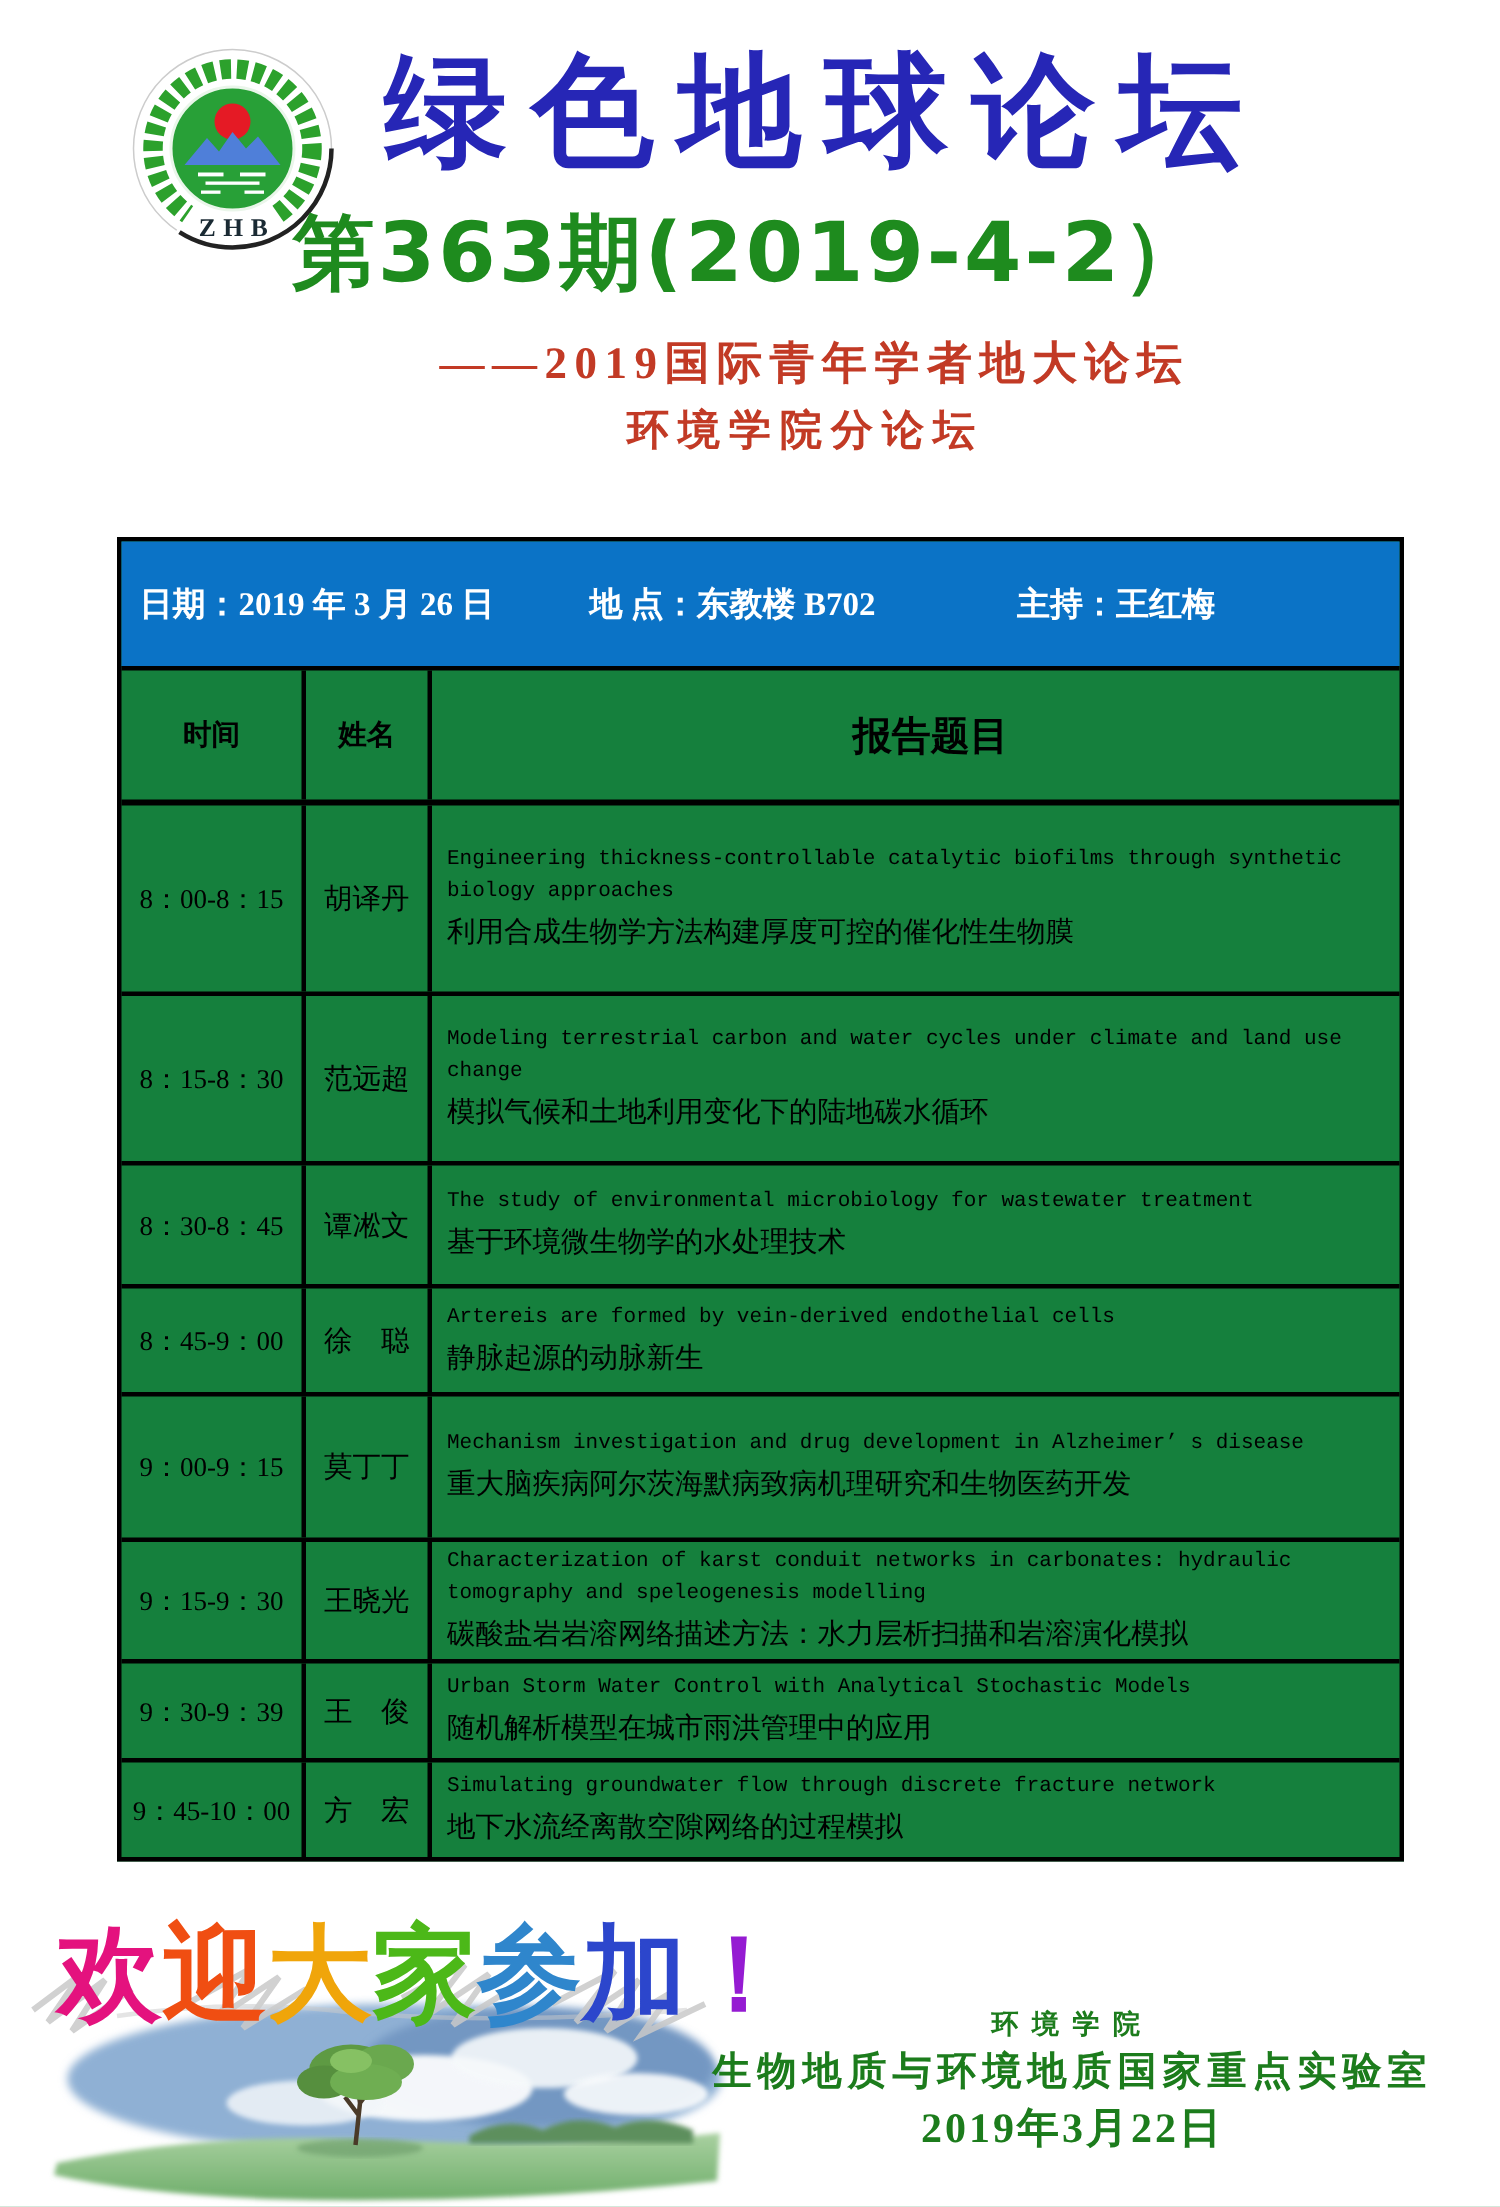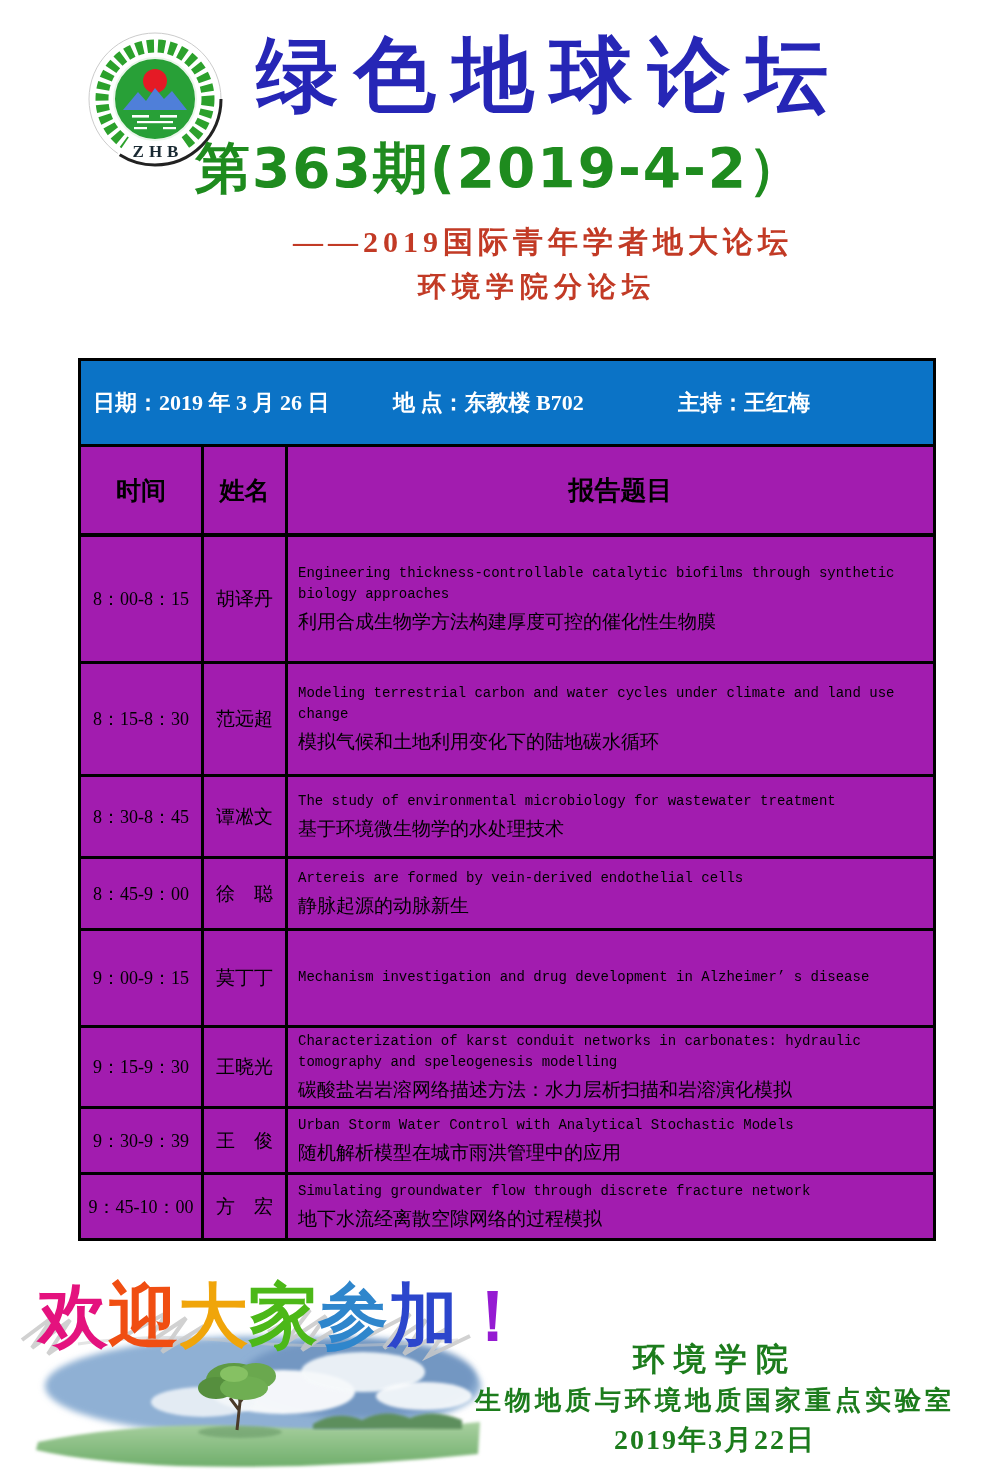--- a/index.html
+++ b/index.html
@@ -14,49 +14,49 @@
   .issue-line{position:absolute;left:0;right:0;top:132px;text-align:center;
       font-family:"DejaVu Sans", sans-serif;font-weight:bold;font-size:55px;
       color:#1e8b1e;letter-spacing:2px;}
   .sub1{position:absolute;left:90px;right:4px;top:222px;text-align:center;
       font-weight:bold;font-size:30px;color:#c23a25;letter-spacing:5px;}
   .sub2{position:absolute;left:74px;right:0;top:268px;text-align:center;
       font-weight:bold;font-size:28px;color:#c23a25;letter-spacing:6px;}
 
   
   .sched{position:absolute;left:78px;top:358px;width:858px;border:3px solid #000;
-      box-sizing:border-box;background:#a21caf;}
+      box-sizing:border-box;background:#15803d;}
   .infobar{position:relative;height:83px;background:#0b73c6;color:#fff;
       font-weight:bold;font-size:22px;}
   .infobar span{position:absolute;top:50%;transform:translateY(-50%);white-space:nowrap;}
   .info-date{left:12px;} .info-place{left:312px;} .info-host{left:597px;}
   .trow{display:flex;border-top:3px solid #000;box-sizing:border-box;}
   .c1{width:123px;border-right:3px solid #000;display:flex;align-items:center;
       justify-content:center;box-sizing:border-box;font-size:18px;white-space:nowrap;}
   .c2{width:84px;border-right:3px solid #000;display:flex;align-items:center;
       justify-content:center;box-sizing:border-box;font-size:19px;white-space:nowrap;}
   .c3{flex:1;display:flex;flex-direction:column;justify-content:center;
       padding:6px 10px;box-sizing:border-box;}
   .thead{height:89px;}
-  .thead .c1,.thead .c2{font-weight:bold;font-size:25px;}
+  .thead .c1,.thead .c2{font-weight:bold;font-size:19px;}
   .thead .c3{align-items:center;font-weight:bold;font-size:26px;margin-left:20px;}
   .r1{height:128px;border-top-width:4px;} .r2{height:113px;} .r3{height:82px;}
   .r4{height:72px;} .r5{height:97px;} .r6{height:81px;} .r7{height:66px;} .r8{height:66px;}
   .en{font-family:"Liberation Mono", monospace;font-size:14px;line-height:1.55;}
   .zh{font-family:"Liberation Serif", serif;font-size:19px;line-height:1.45;margin-top:2px;}
 
   
   .scribbles{position:absolute;left:18px;top:1292px;z-index:1;}
   .welcome{position:absolute;left:38px;top:1270px;z-index:2;
       font-family:"DejaVu Sans", sans-serif;font-weight:bold;font-size:70px;
       letter-spacing:0;white-space:nowrap;}
   .landscape{position:absolute;left:28px;top:1330px;z-index:0;}
   .signature{position:absolute;left:470px;top:1336px;width:490px;z-index:2;
       text-align:center;color:#1c7c1c;font-weight:bold;}
-  .sig1{font-size:32px;letter-spacing:9px;line-height:1.45;}
+  .sig1{font-size:18px;letter-spacing:9px;line-height:1.45;}
   .sig2{font-size:26px;letter-spacing:4px;line-height:1.45;}
   .sig3{font-size:28px;letter-spacing:2px;line-height:1.45;}
 </style>
 </head>
 <body>
 
 <div class="page">
 
   <svg class="logo" viewBox="0 0 138 138">
     <circle cx="69" cy="69" r="66" fill="#ffffff" stroke="#cccccc" stroke-width="1"></circle>
@@ -127,20 +127,21 @@
         <div class="en">Artereis are formed by vein-derived endothelial cells</div>
         <div class="zh">静脉起源的动脉新生</div>
       </div>
     </div>
 
     <div class="trow r5">
       <div class="c1">9：00-9：15</div>
       <div class="c2">莫丁丁</div>
       <div class="c3">
         <div class="en">Mechanism investigation and drug development in Alzheimer’ s disease</div>
+        <div class="zh">重大脑疾病阿尔茨海默病致病机理研究和生物医药开发</div>
       </div>
     </div>
 
     <div class="trow r6">
       <div class="c1">9：15-9：30</div>
       <div class="c2">王晓光</div>
       <div class="c3">
         <div class="en">Characterization of karst conduit networks in carbonates: hydraulic tomography and speleogenesis modelling</div>
         <div class="zh">碳酸盐岩岩溶网络描述方法：水力层析扫描和岩溶演化模拟</div>
       </div>

